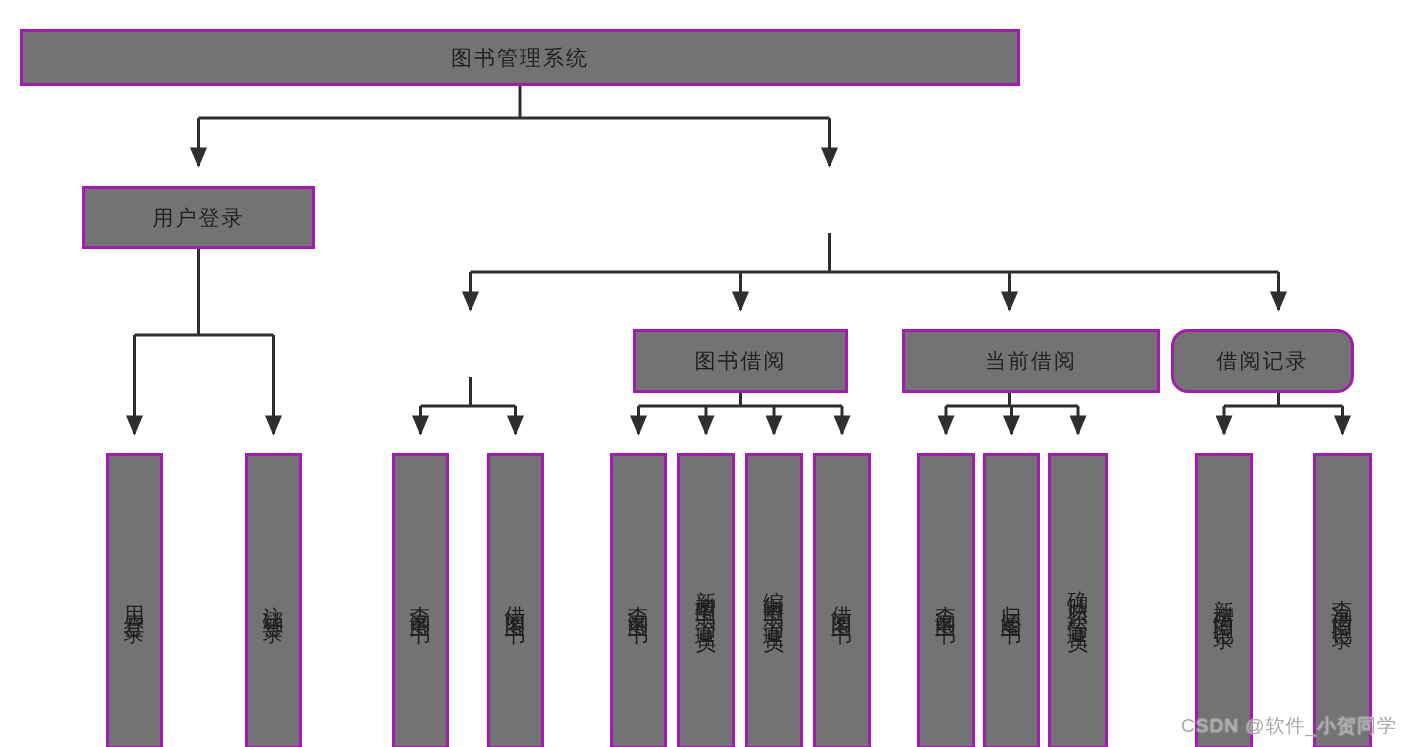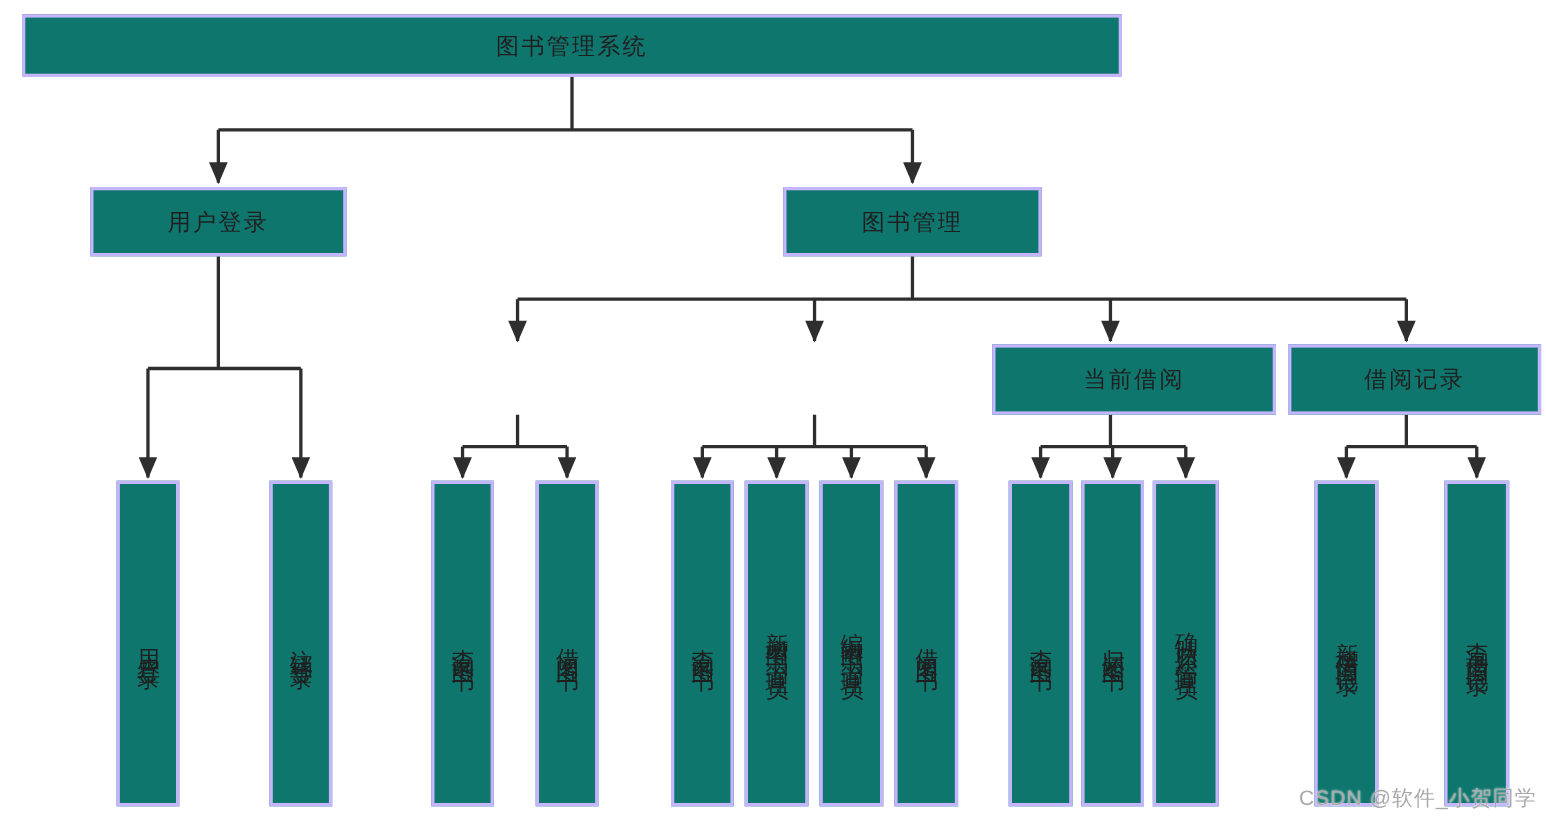--- a/index.html
+++ b/index.html
@@ -16,30 +16,31 @@
     overflow: hidden;
   }
   #wires {
     position: absolute;
     left: 0; top: 0;
     width: 1405px; height: 747px;
   }
   .node {
     position: absolute;
     box-sizing: border-box;
-    border: 3px solid #c4b5fd;
-    background: #0f766e;
+    border: 3px solid #a21caf;
+    background: #737373;
     display: flex;
     align-items: center;
     justify-content: center;
     font-size: 21px;
     letter-spacing: 2px;
     color: #1f1f1f;
     z-index: 2;
     white-space: nowrap;
+    margin-top: 16px;
   }
   .vnode {
     writing-mode: vertical-rl;
     text-orientation: mixed;
     letter-spacing: 6px;
     font-size: 21px;
     line-height: 1;
     white-space: normal;
   }
   #watermark {
@@ -105,24 +106,24 @@
       <path d="M1278.5,377 V406"></path>
       <path d="M1224,406 H1342.5"></path>
       <path d="M1224,406 V434" marker-end="url(#arrow)"></path>
       <path d="M1342.5,406 V434" marker-end="url(#arrow)"></path>
     </g>
   </svg>
 
   <div class="node" style="left:20px; top:13px; width:1000px; height:57px;">图书管理系统</div>
 
   <div class="node" style="left:82px; top:170px; width:233px; height:63px;">用户登录</div>
-  <div class="node" style="left:712px; top:170px; width:235px; height:63px;">图书管理</div>
 
+  <div class="node" style="left:633px; top:313px; width:215px; height:64px;">图书借阅</div>
   <div class="node" style="left:902px; top:313px; width:258px; height:64px;">当前借阅</div>
-  <div class="node" style="left:1171px; top:313px; width:230px; height:64px;">借阅记录</div>
+  <div class="node" style="left:1171px; top:313px; width:183px; height:64px;border-radius:17px;">借阅记录</div>
 
   <div class="node vnode" style="left:106px; top:437px; width:57px; height:296px;">用户登录</div>
   <div class="node vnode" style="left:245px; top:437px; width:57px; height:296px;">注销登录</div>
 
   <div class="node vnode" style="left:392px; top:437px; width:57px; height:296px;">查询图书</div>
   <div class="node vnode" style="left:487px; top:437px; width:57px; height:296px;">借阅图书</div>
 
   <div class="node vnode" style="left:610px; top:437px; width:57px; height:296px;">查询图书</div>
   <div class="node vnode" style="left:677px; top:437px; width:58px; height:296px;">新增图书（管理员）</div>
   <div class="node vnode" style="left:745px; top:437px; width:58px; height:296px;">编辑图书（管理员）</div>

